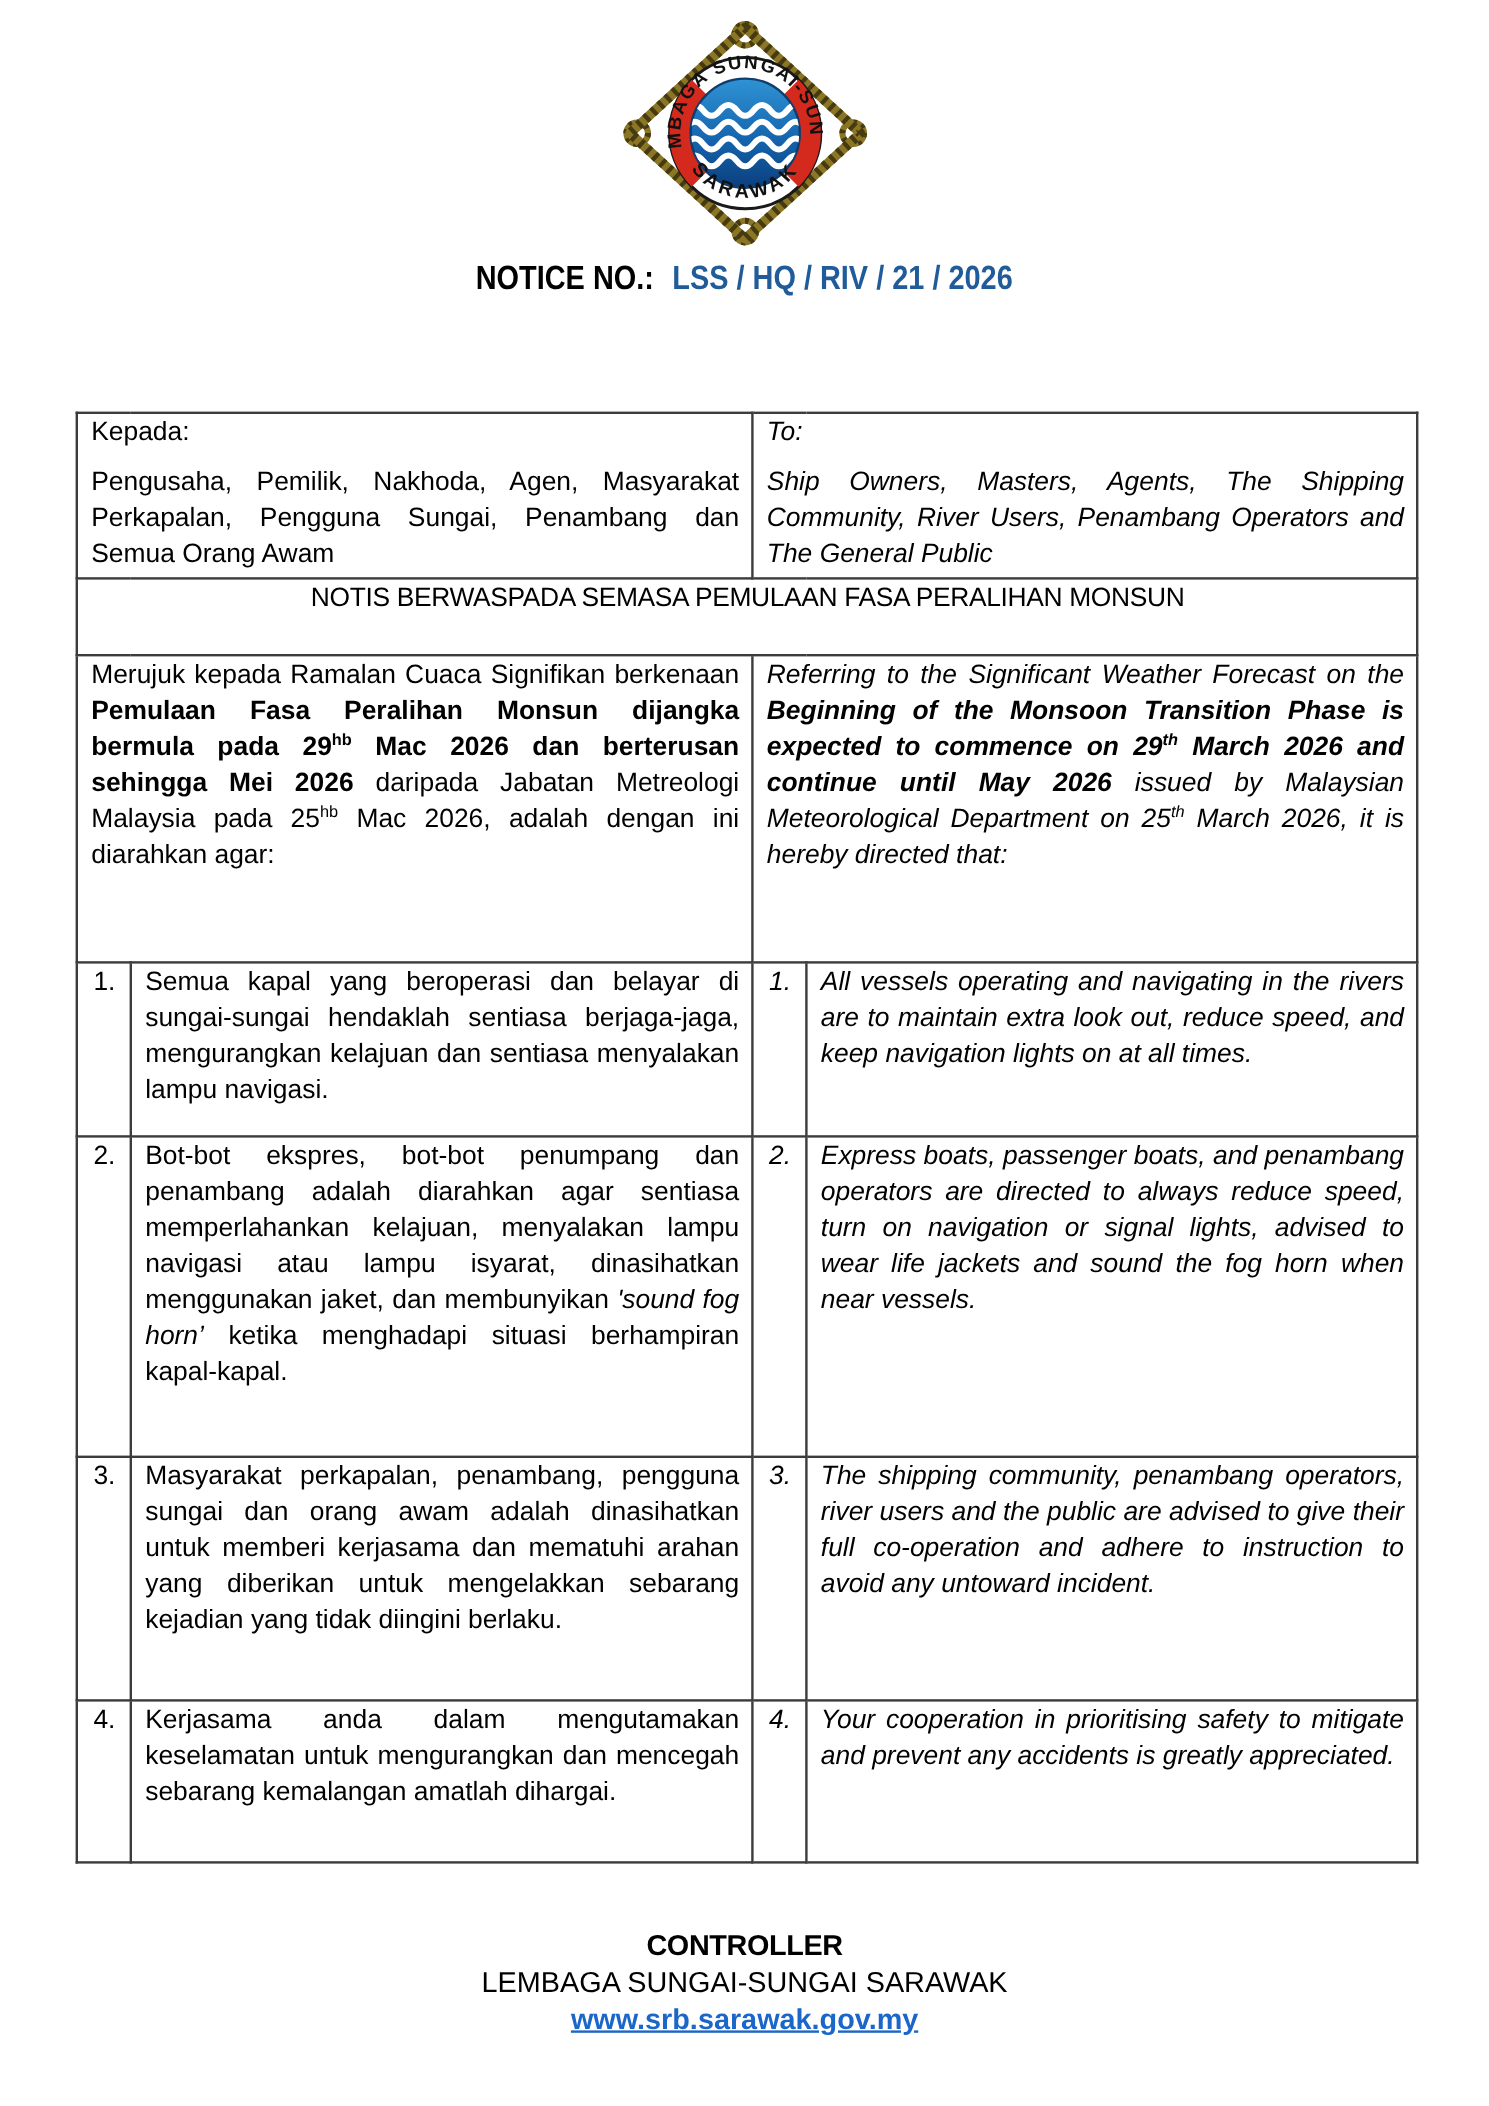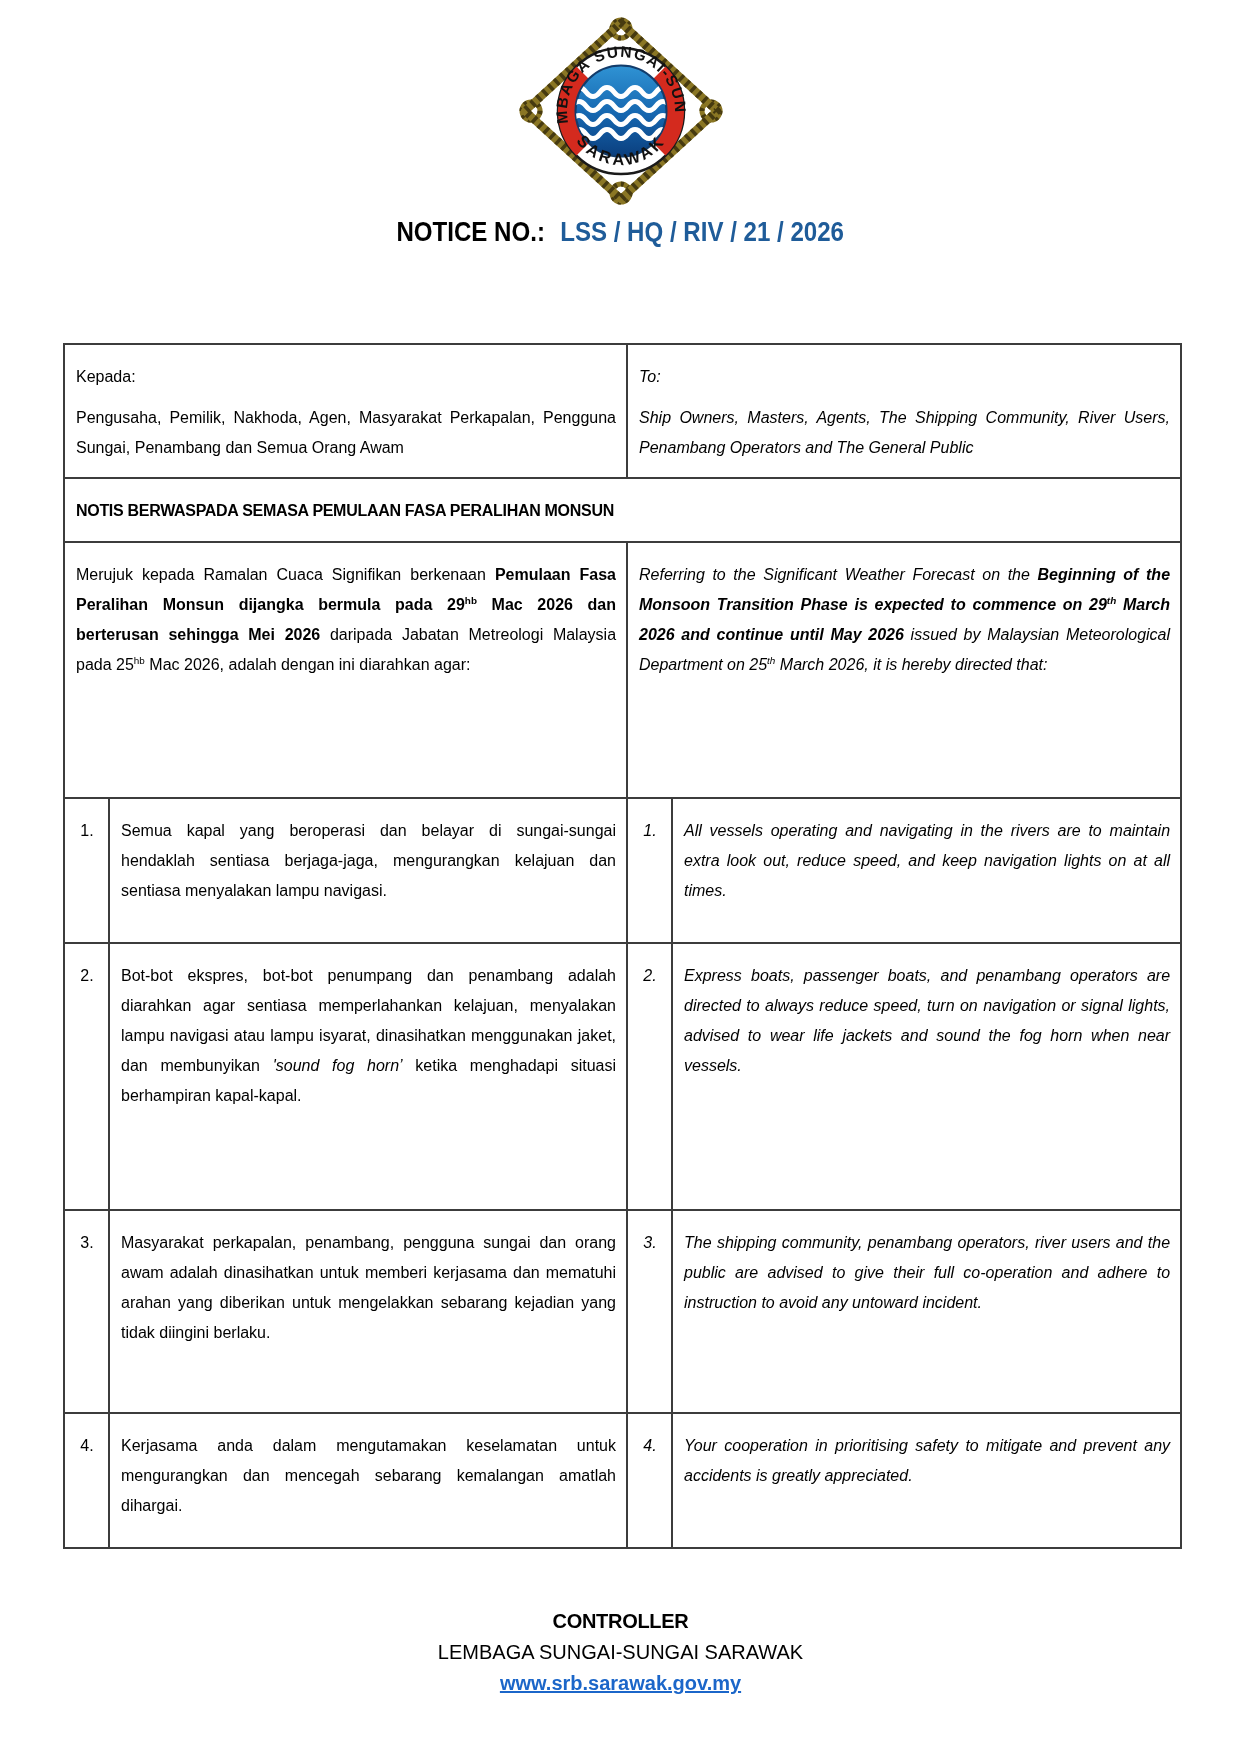--- a/index.html
+++ b/index.html
@@ -20,21 +20,21 @@
   .cx{display:inline-block;transform:scaleX(0.86);transform-origin:50% 50%;white-space:nowrap;}
   .notice-number{color:#1F5C99;margin-left:10px;}
 
   
   table.doc{
     position:absolute;top:343px;left:63px;width:1117px;
     border-collapse:collapse;table-layout:fixed;
   }
   table.doc td{
     border:2px solid #3c3c3c;vertical-align:top;
-    font-size:16px;line-height:30px;padding:17px 10px 5px 11px;
+    font-size:22px;line-height:30px;padding:0 10px 5px 11px;
     overflow:hidden;
   }
   col.c-num{width:45px;}
   col.c-my{width:518px;}
   col.c-en{width:509px;}
 
   td.en{font-style:italic;}
   td.body{text-align:justify;}
   td.num{text-align:center;padding-left:2px;padding-right:2px;}
 
@@ -43,29 +43,29 @@
 
   tr.r-kepada{height:134px;}
   tr.r-header{height:64px;}
   tr.r-intro{height:256px;}
   tr.r-item1{height:145px;}
   tr.r-item2{height:267px;}
   tr.r-item3{height:203px;}
   tr.r-item4{height:135px;}
 
   td.header-cell{
-    text-align:left;vertical-align:middle;font-weight:bold;
+    text-align:center;vertical-align:middle;font-weight:normal;
     font-size:30px;letter-spacing:-0.3px;padding:6px 4px;
   }
 
   sup{font-size:0.62em;line-height:0;vertical-align:super;letter-spacing:0;}
 
   
   .footer{position:absolute;top:1606px;left:0;right:0;text-align:center;}
-  .footer-line{font-size:20px;line-height:31px;text-align:center;}
+  .footer-line{font-size:24px;line-height:31px;text-align:center;}
   .footer-controller{font-weight:bold;letter-spacing:-0.3px;}
   .footer-link{
     display:inline-block;color:#1B66C9;font-weight:bold;
     text-decoration:underline;text-decoration-thickness:2px;cursor:pointer;
   }
 </style>
 </head>
 <body>
 
 <div class="page">

